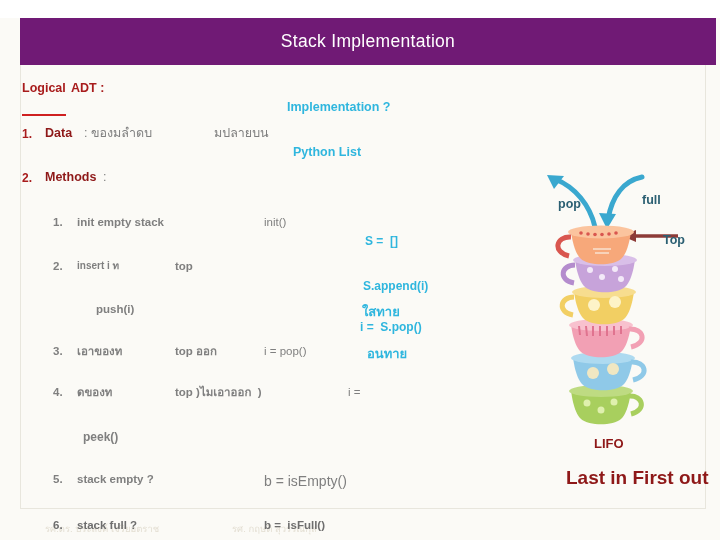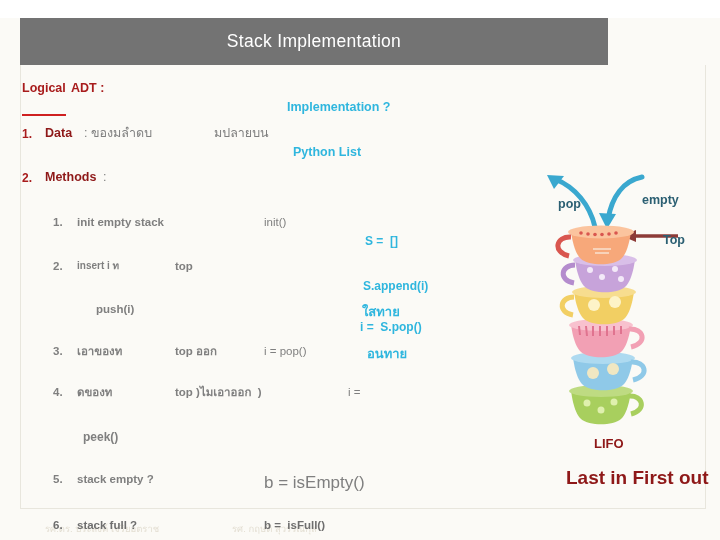--- a/index.html
+++ b/index.html
@@ -11,22 +11,22 @@
     position:relative;
   }
   #slide{position:absolute;inset:0;width:720px;height:540px;background:#fbfaf6;}
 
   
   .top-strip{position:absolute;left:0;top:0;width:720px;height:18px;background:#ffffff;}
   .corner-tick{position:absolute;left:20px;top:18px;width:14px;height:3px;background:#8d4f4d;}
 
   
   .title-bar{
-    position:absolute;left:20px;top:18px;width:588px;height:47px;
-    background:#737373;
+    position:absolute;left:20px;top:18px;width:696px;height:47px;
+    background:#701a75;
     display:flex;align-items:center;justify-content:center;
   }
   .title-text{
     color:#ffffff;font-size:17.5px;letter-spacing:.3px;
     font-family:"Liberation Sans","DejaVu Sans",sans-serif;
   }
 
   
   .panel{
     position:absolute;left:20px;top:65px;width:684px;height:443px;
@@ -117,34 +117,34 @@
   <span class="t b cyan" style="left:367px;top:329px;font-size:13px;">อนทาย</span>
 
   <span class="t grey b" style="left:53px;top:387px;font-size:11.5px;">4.</span>
   <span class="t grey b" style="left:77px;top:387px;font-size:11.5px;">ดของท</span>
   <span class="t grey b" style="left:175px;top:387px;font-size:11.5px;">top )ไมเอาออก  )</span>
   <span class="t grey" style="left:348px;top:387px;font-size:11.5px;">i =</span>
   <span class="t grey b" style="left:83px;top:431px;font-size:12px;">peek()</span>
 
   <span class="t grey b" style="left:53px;top:474px;font-size:11.5px;">5.</span>
   <span class="t grey b" style="left:77px;top:474px;font-size:11.5px;">stack empty ?</span>
-  <span class="t grey" style="left:264px;top:474px;font-size:17px;">b = isEmpty()</span>
+  <span class="t grey" style="left:264px;top:474px;font-size:14px;">b = isEmpty()</span>
 
   <div class="arrows">
     <svg width="200" height="100" viewBox="0 0 200 100">
 
       <path d="M75,62 C70,40 55,22 35,14" stroke="#3aa8cf" stroke-width="5" fill="none" stroke-linecap="round"></path>
       <polygon points="27,10 44,11 34,24" fill="#3aa8cf"></polygon>
 
       <path d="M122,12 C103,16 92,32 88,54" stroke="#3aa8cf" stroke-width="5" fill="none" stroke-linecap="round"></path>
       <polygon points="87,64 79,48 96,49" fill="#3aa8cf"></polygon>
     </svg>
   </div>
   <span class="t b" style="left:558px;top:198px;font-size:12.5px;color:#2b5f72;">pop</span>
-  <span class="t b" style="left:642px;top:194px;font-size:12.5px;color:#2b5f72;">empty</span>
+  <span class="t b" style="left:642px;top:194px;font-size:12.5px;color:#2b5f72;">full</span>
 
   <div class="top-arrow">
     <svg width="60" height="16" viewBox="0 0 60 16">
       <line x1="58" y1="8" x2="14" y2="8" stroke="#8d3b38" stroke-width="3.5"></line>
       <polygon points="2,8 16,2 16,14" fill="#8d3b38"></polygon>
     </svg>
   </div>
   <span class="t b" style="left:663px;top:234px;font-size:12.5px;color:#2b5f72;">Top</span>
 
   <div class="cups">

